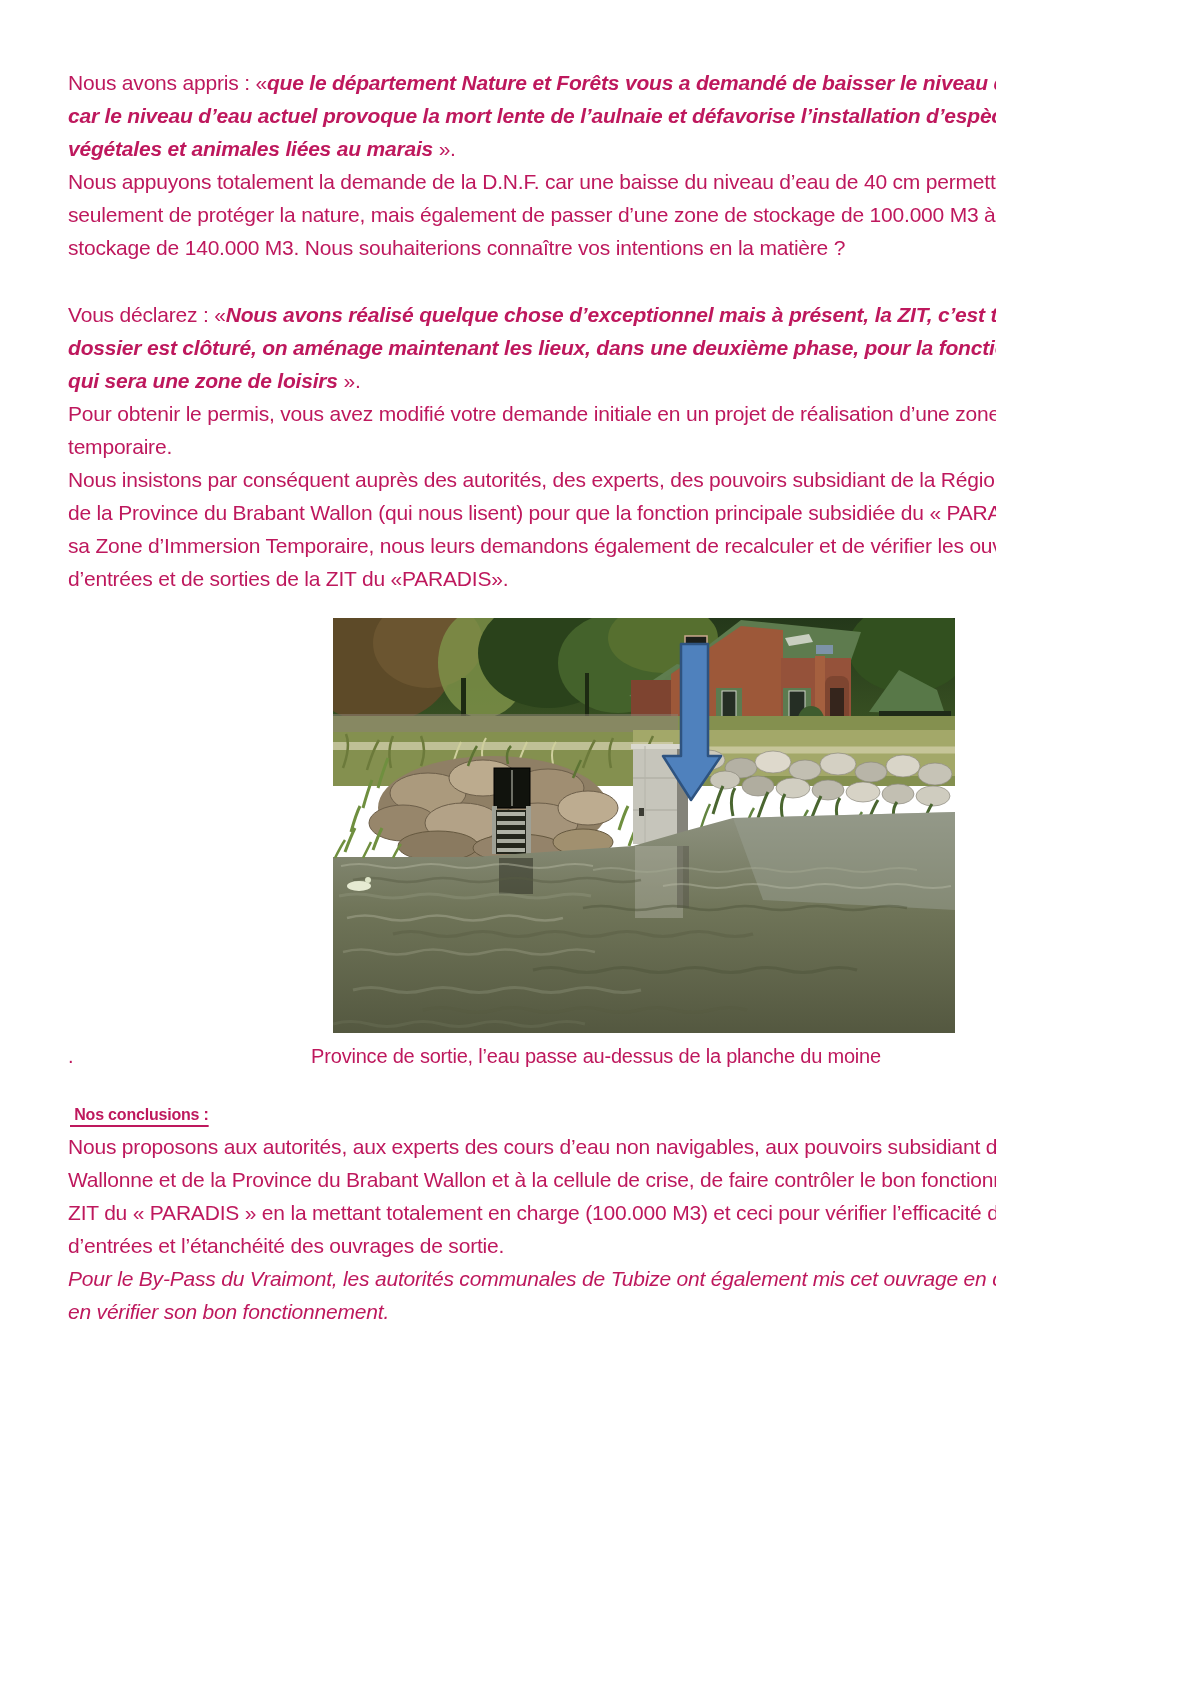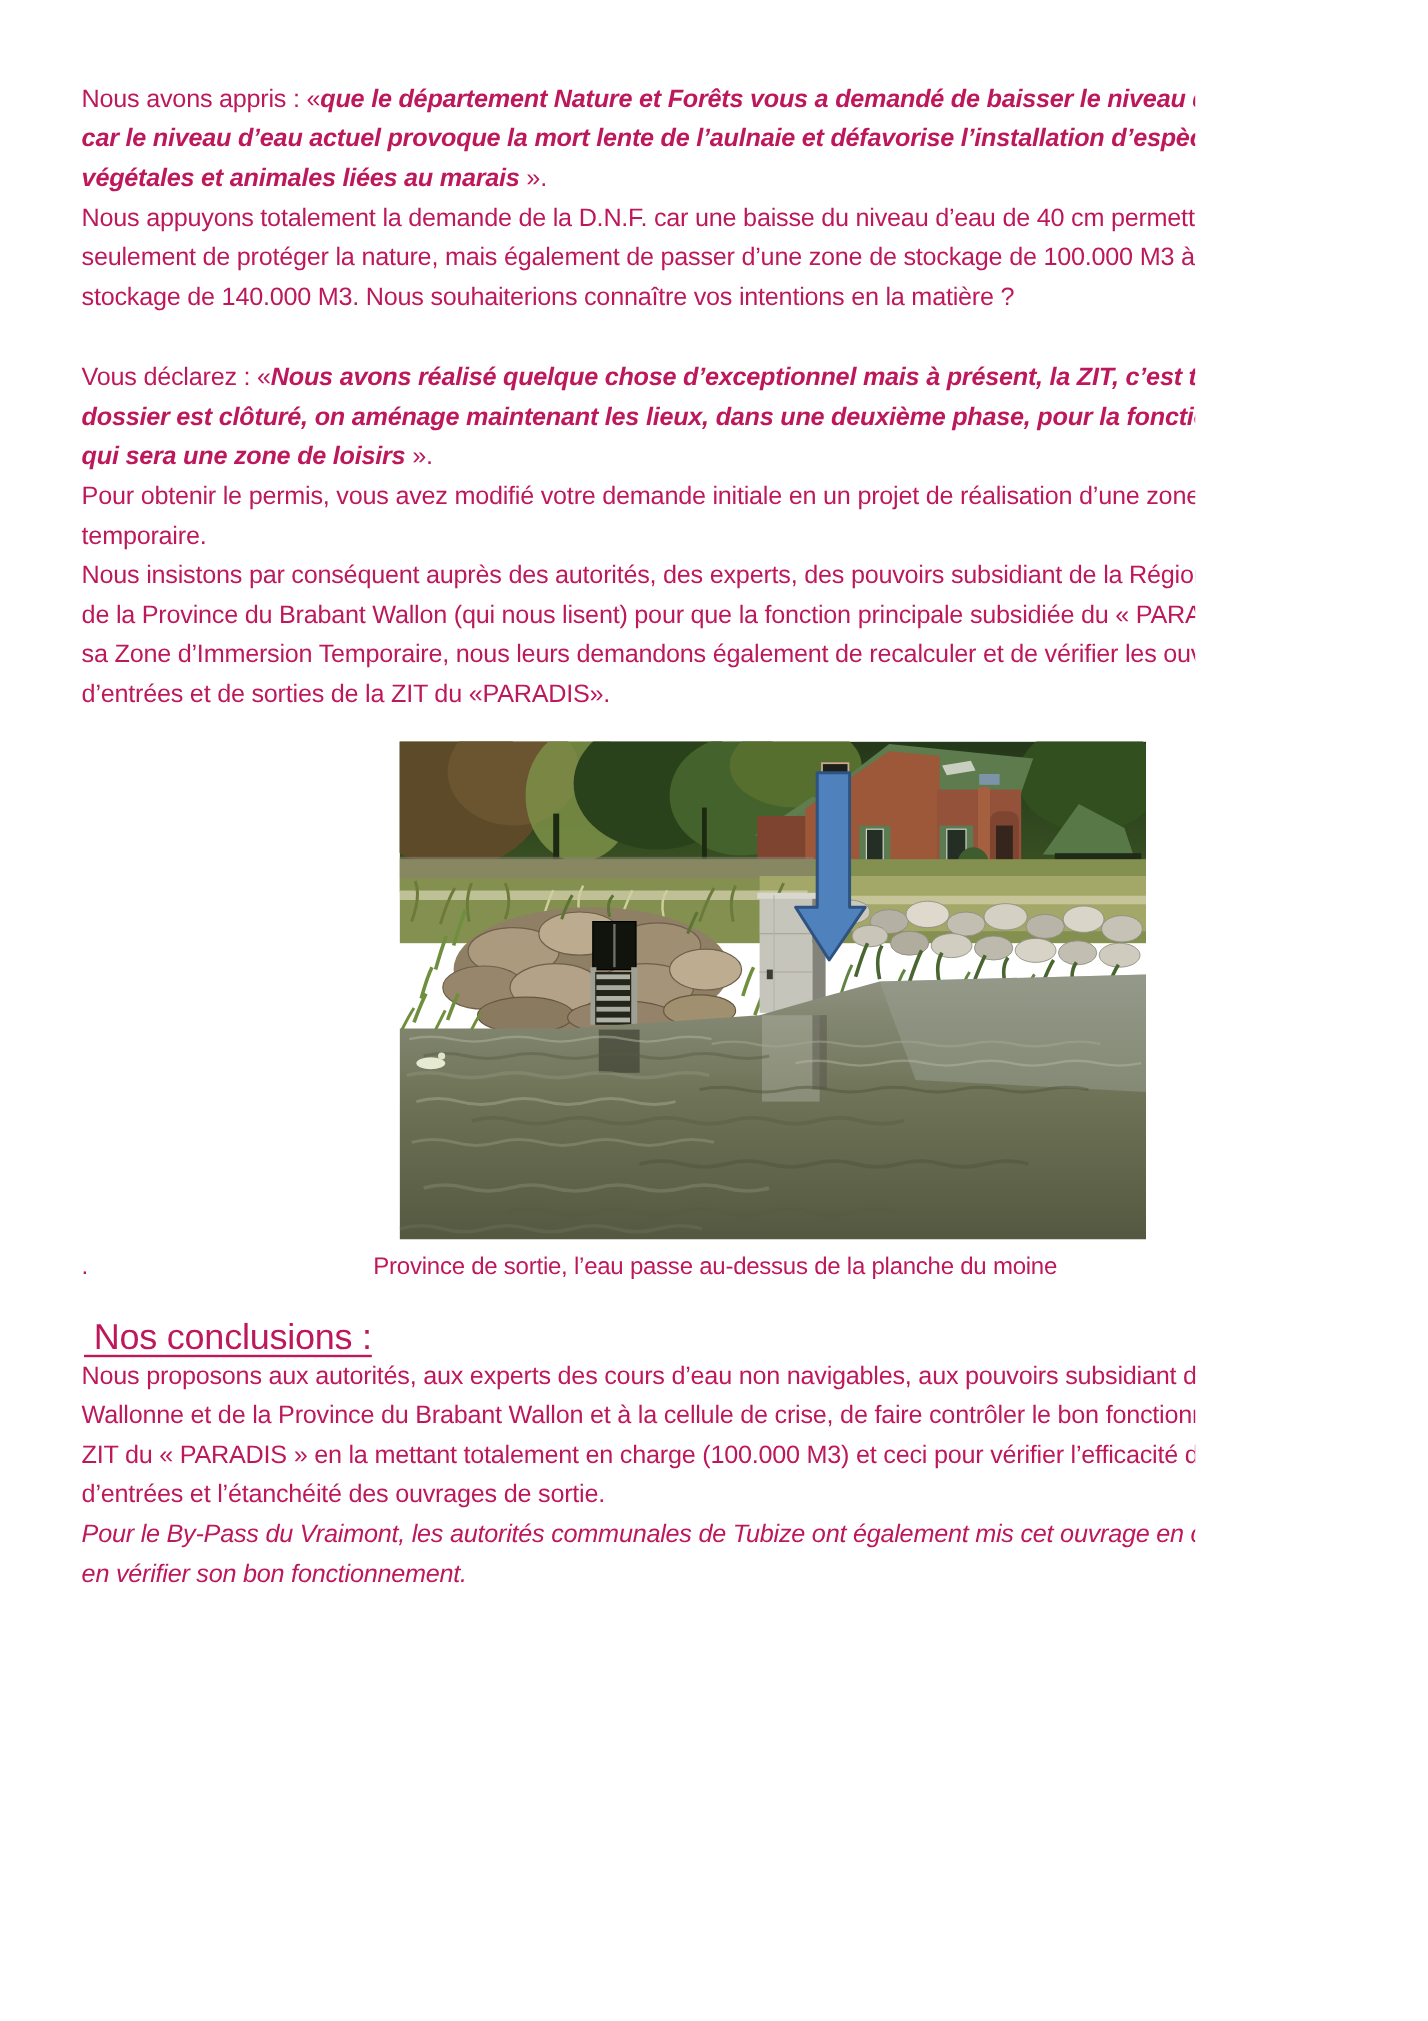--- a/index.html
+++ b/index.html
@@ -29,22 +29,22 @@
   figure.photo svg{display:block;}
   .caption-row{
     position:relative;
     margin-top:10px;
     text-align:center;
     font-size:20px;line-height:27px;
   }
   .caption-dot{position:absolute;left:0;bottom:0;}
   h2.conclusions{
     margin:30px 0 0 2px;
-    font-size:30px;line-height:30px;
-    font-weight:normal;
+    font-size:16px;line-height:30px;
+    font-weight:bold;
     text-decoration:underline;
     text-decoration-thickness:2px;
     text-underline-offset:5px;
   }
   .c1{}
   .c3{margin-top:26px;}
 </style>
 </head>
 <body>
 

